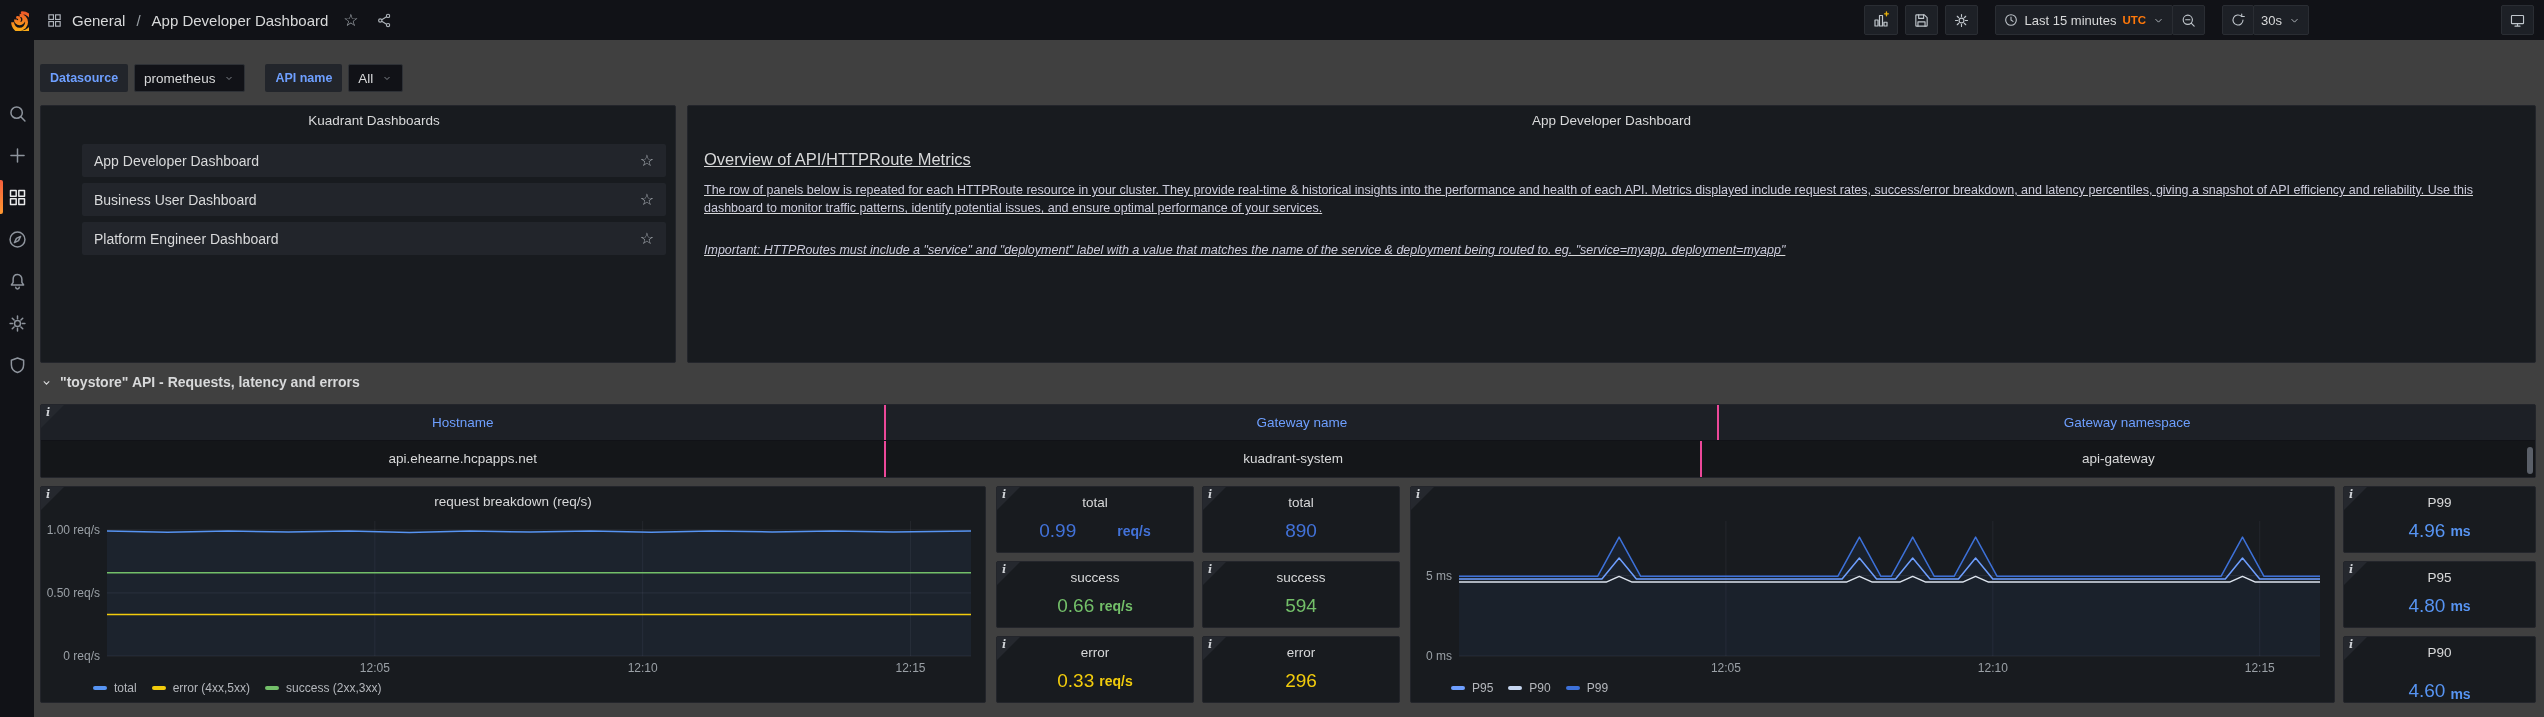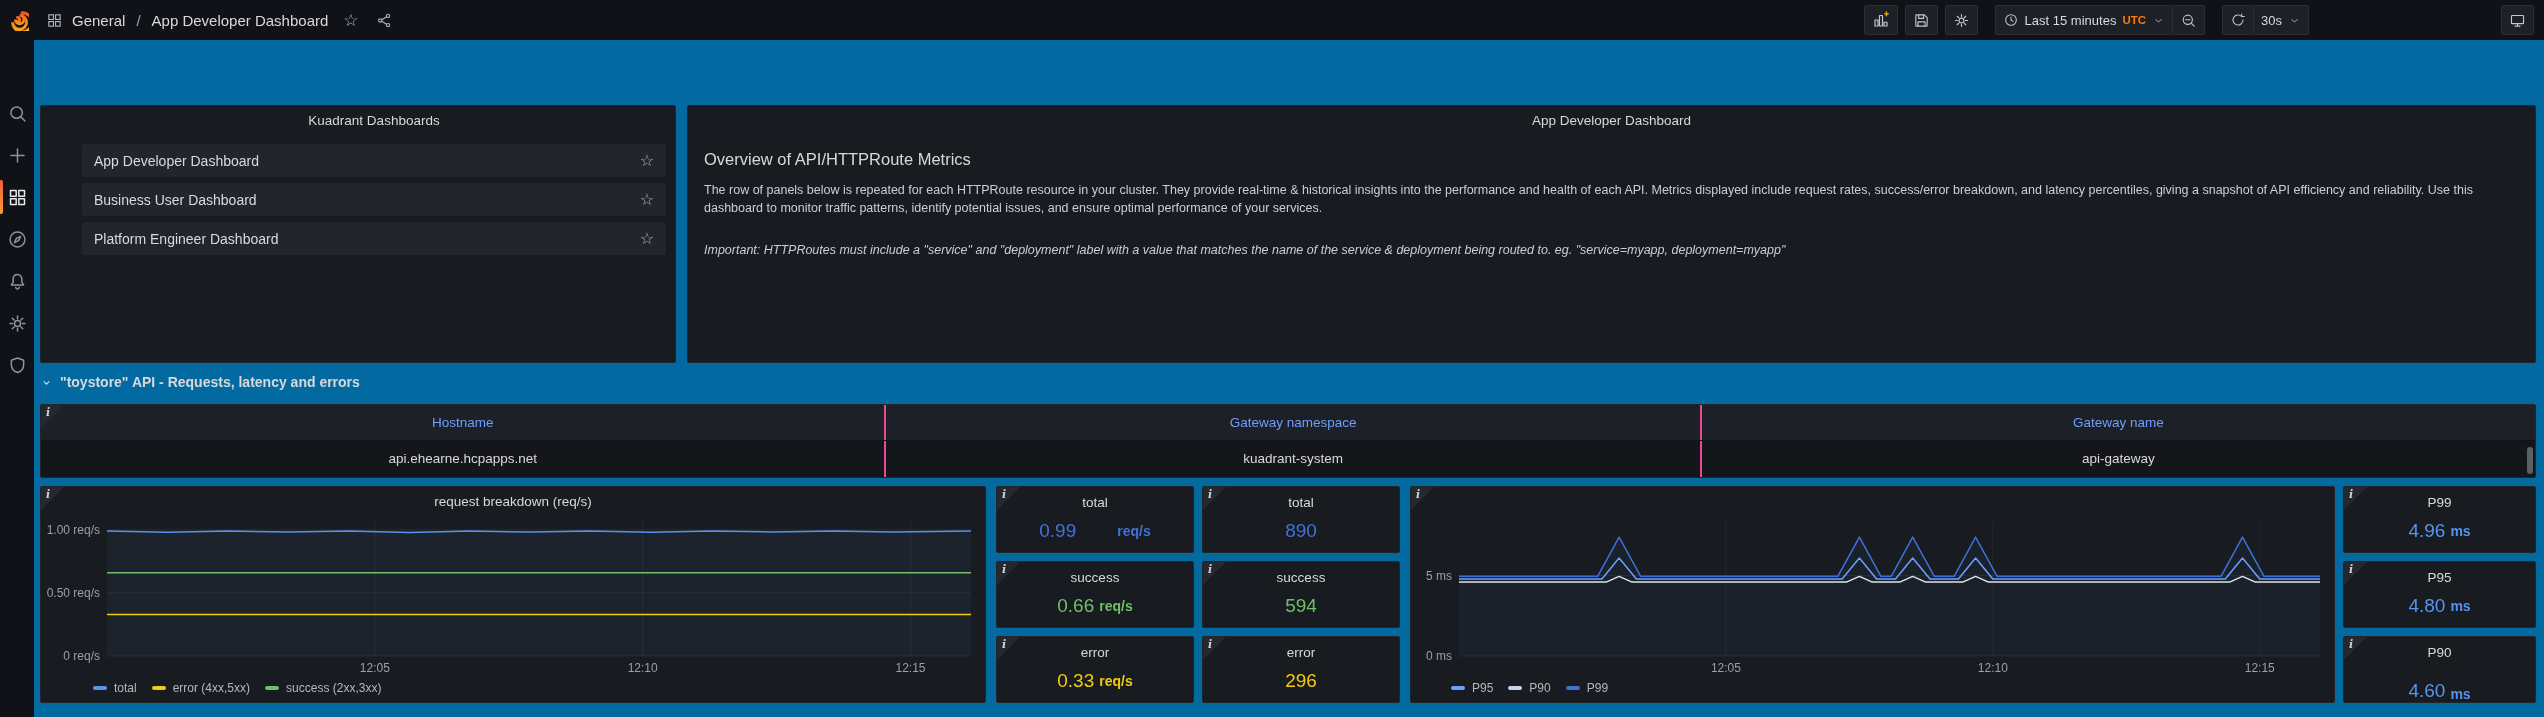--- a/index.html
+++ b/index.html
@@ -1,16 +1,16 @@
 <!DOCTYPE html>
 <html><head>
 <meta charset="utf-8">
 <style>
   html,body{margin:0;padding:0;background:#0b0c0e;}
-  #app{position:relative;width:2544px;height:717px;background:#0369a1;overflow:hidden;
+  #app{position:relative;width:2544px;height:717px;background:#404040;overflow:hidden;
        font-family:"Liberation Sans",sans-serif;color:#d8d9da;}
   
   .sidebar{position:absolute;left:0;top:0;width:34px;height:717px;background:#111217;z-index:5;}
   .logo{position:absolute;left:6px;top:8px;width:23px;height:23px;cursor:pointer;}
   .side-icons{position:absolute;left:0;top:92px;width:34px;display:flex;flex-direction:column;align-items:center;}
   .side-btn{position:relative;width:34px;height:42px;display:flex;align-items:center;justify-content:center;cursor:pointer;}
   .side-btn svg{stroke:#8e949d;fill:none;stroke-width:1.7;stroke-linecap:round;stroke-linejoin:round;}
   .side-btn.active svg{stroke:#e9eaeb;}
   .active-bar{position:absolute;left:0;top:4px;width:3px;height:34px;border-radius:0 2px 2px 0;
               background:linear-gradient(#f55f3e,#ff9830);}
@@ -43,21 +43,21 @@
   .panel-title{text-align:center;font-size:13.5px;font-weight:500;color:#d8d9da;padding-top:7px;cursor:pointer;}
   .corner{position:absolute;top:0;left:0;width:0;height:0;border-top:23px solid #25282e;border-right:23px solid transparent;}
   .corner-i{position:absolute;top:2px;left:5px;font-family:"DejaVu Serif",serif;font-style:italic;font-weight:700;
             font-size:11px;color:#cfd2d6;cursor:pointer;line-height:1;}
   
   .dash-list{margin-top:16px;padding:0 9px;}
   .dash-item{height:33px;margin-bottom:6px;background:#22252b;border-radius:2px;display:flex;align-items:center;
              padding:0 12px;font-size:14px;color:#d8d9da;cursor:pointer;}
   .dash-item .star{margin-left:auto;color:#aeb4ba;font-size:16px;}
   
-  .info-content{padding:22px 16px 0 16px;}
+  .info-content{padding:22px 16px 0 16px;text-decoration:underline;}
   .info-content h1{font-size:16.5px;font-weight:400;color:#d8d9da;margin:0 0 12px 0;}
   .info-content p{font-size:12.5px;line-height:1.45;color:#ccccdc;margin:0 0 24px 0;max-width:1815px;}
   .info-content .note{font-style:italic;margin:0;}
   
   .section-row{position:absolute;left:40px;top:374px;display:flex;align-items:center;gap:7px;cursor:pointer;}
   .section-row svg{stroke:#d8d9da;fill:none;stroke-width:2;}
   .section-title{font-size:14px;font-weight:700;color:#d8d9da;}
   
   .gtable{display:flex;flex-direction:column;height:100%;}
   .trow{display:flex;}
@@ -219,20 +219,37 @@
       <div style="width:178px;"></div>
       <div class="tbtn">
         <svg width="17" height="17" viewBox="0 0 24 24">
             <rect x="3.5" y="5" width="17" height="11.5" rx="1"></rect>
             <path d="M12 16.5 v2.5 M8.5 20 h7"></path>
           </svg>
       </div>
     </div>
   </header>
 
+  <div class="filterbar">
+    <div class="chip-label">Datasource</div>
+    <div class="chip-value">
+      <span>prometheus</span>
+      <svg width="12" height="12" viewBox="0 0 24 24">
+          <path d="M7 10 l5 5 5 -5"></path>
+        </svg>
+    </div>
+    <div class="chip-gap"></div>
+    <div class="chip-label">API name</div>
+    <div class="chip-value">
+      <span>All</span>
+      <svg width="12" height="12" viewBox="0 0 24 24">
+          <path d="M7 10 l5 5 5 -5"></path>
+        </svg>
+    </div>
+  </div>
 
   <section class="panel" style="left:40px;top:105px;width:636px;height:258px;padding-left:32px;">
     <div class="panel-title">Kuadrant Dashboards</div>
     <div class="dash-list">
       <div class="dash-item">
         <span>App Developer Dashboard</span>
         <span class="star">☆</span>
       </div>
       <div class="dash-item">
         <span>Business User Dashboard</span>
@@ -260,22 +277,22 @@
       </svg>
     <span class="section-title">"toystore" API - Requests, latency and errors</span>
   </div>
 
   <section class="panel" style="left:40px;top:404px;width:2496px;height:74px;">
     <div class="corner"></div>
     <span class="corner-i">i</span>
     <div class="gtable">
       <div class="trow head">
         <div class="tcell c1">Hostname</div>
+        <div class="tcell c2">Gateway name</div>
         <div class="tcell c3">Gateway namespace</div>
-        <div class="tcell c2">Gateway name</div>
       </div>
       <div class="trow body">
         <div class="tcell c1">api.ehearne.hcpapps.net</div>
         <div class="tcell c3">kuadrant-system</div>
         <div class="tcell c2">api-gateway</div>
       </div>
     </div>
     <div class="scroll-thumb"></div>
   </section>
 

